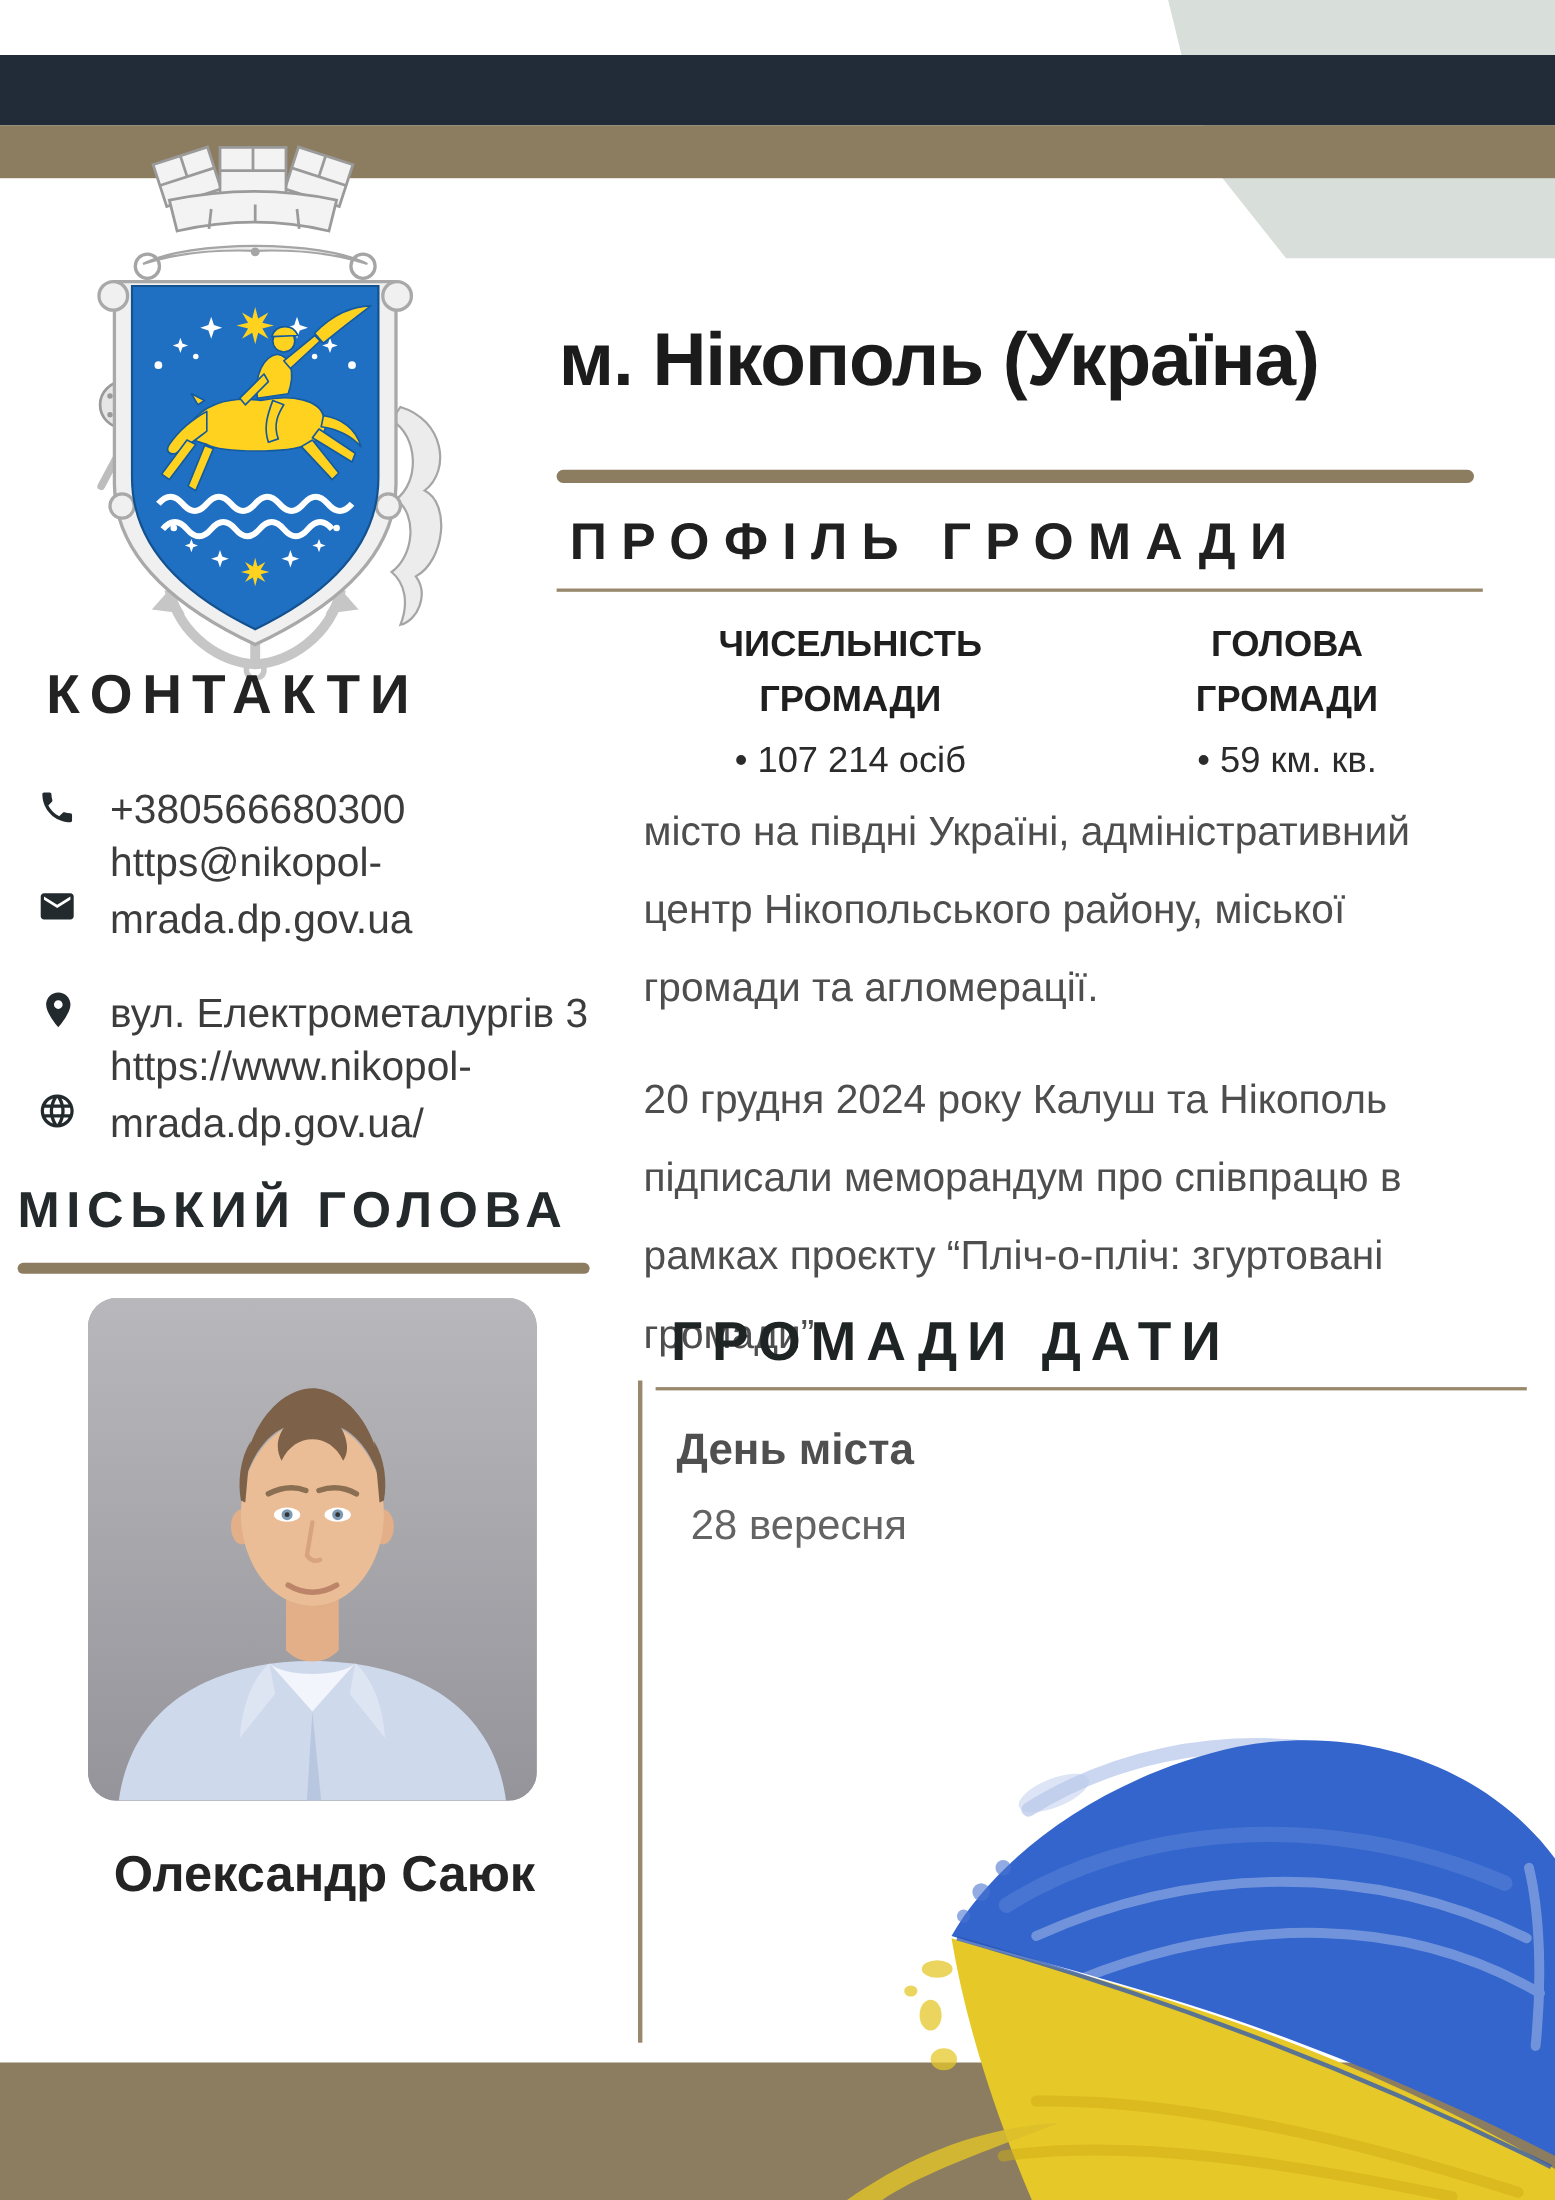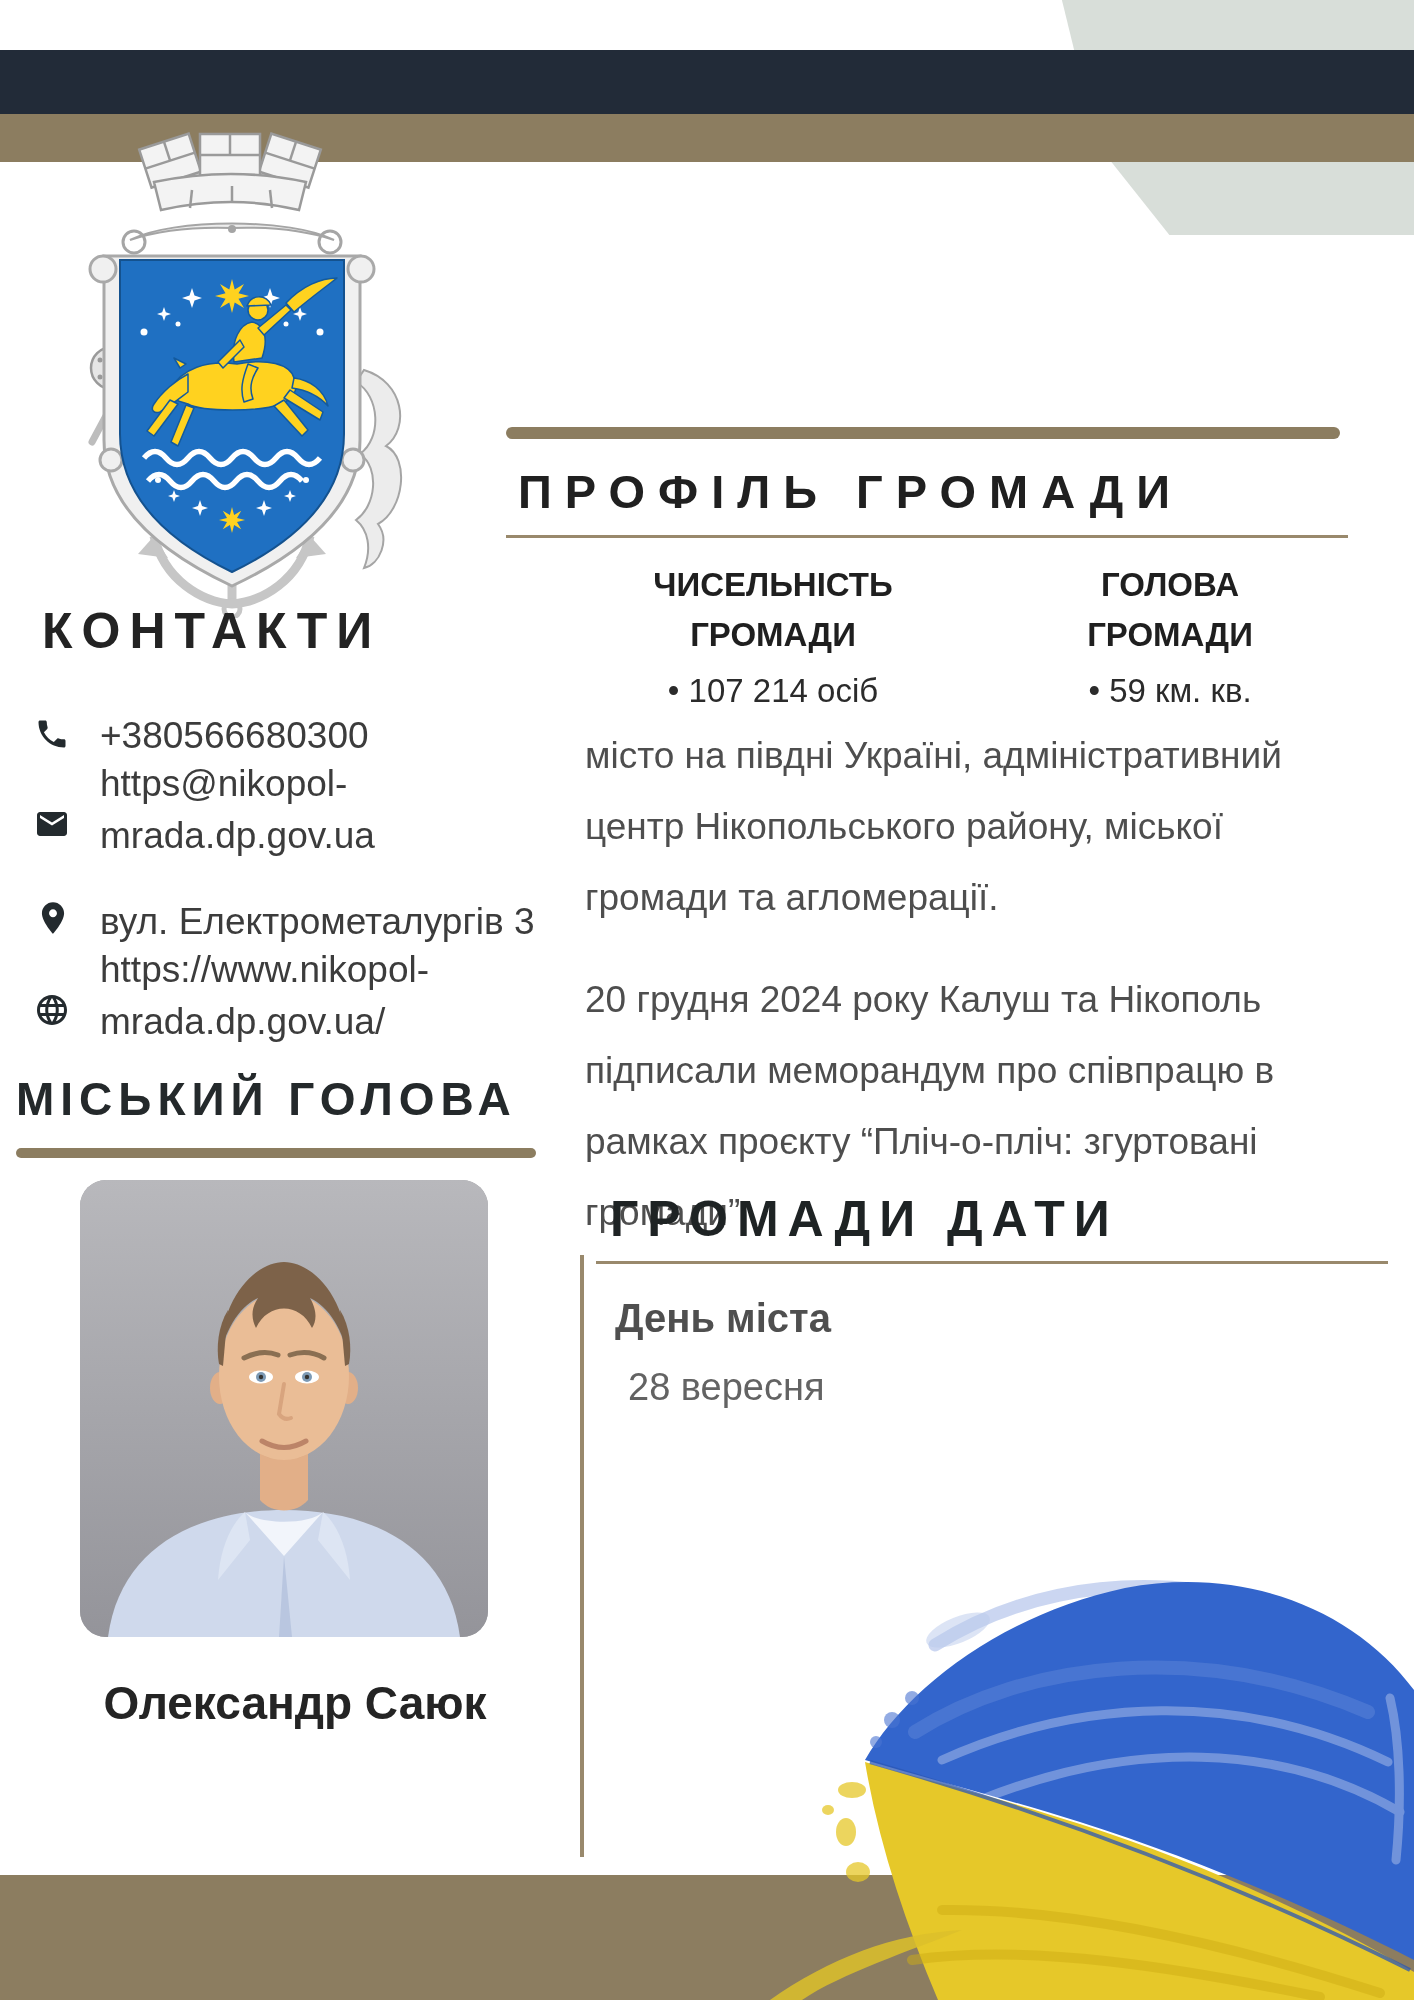--- a/index.html
+++ b/index.html
@@ -294,20 +294,21 @@
       <circle cx="181" cy="197" r="2.2" fill="#333333"></circle>
         <circle cx="227" cy="197" r="2.2" fill="#333333"></circle>
 
       <path d="M204,204 L199,234 q5,7 12,4" stroke="#d8a47e" stroke-width="4" fill="none" stroke-linecap="round"></path>
       <path d="M182,261 q22,13 44,0" stroke="#bc8468" stroke-width="5" fill="none" stroke-linecap="round"></path>
     </svg>
   </div>
 
   <div class="abs mayor-name">Олександр Саюк</div>
 
+  <div class="abs city-title">м. Нікополь (Україна)</div>
   <div class="abs title-bar"></div>
   <div class="abs profile-subtitle">ПРОФІЛЬ ГРОМАДИ</div>
   <div class="abs subtitle-line"></div>
 
   <div class="stat-col c1">
     <div class="stat-label">
       <div>ЧИСЕЛЬНІСТЬ</div>
       <div>ГРОМАДИ</div>
     </div>
     <div class="stat-value">107 214 осіб</div>

